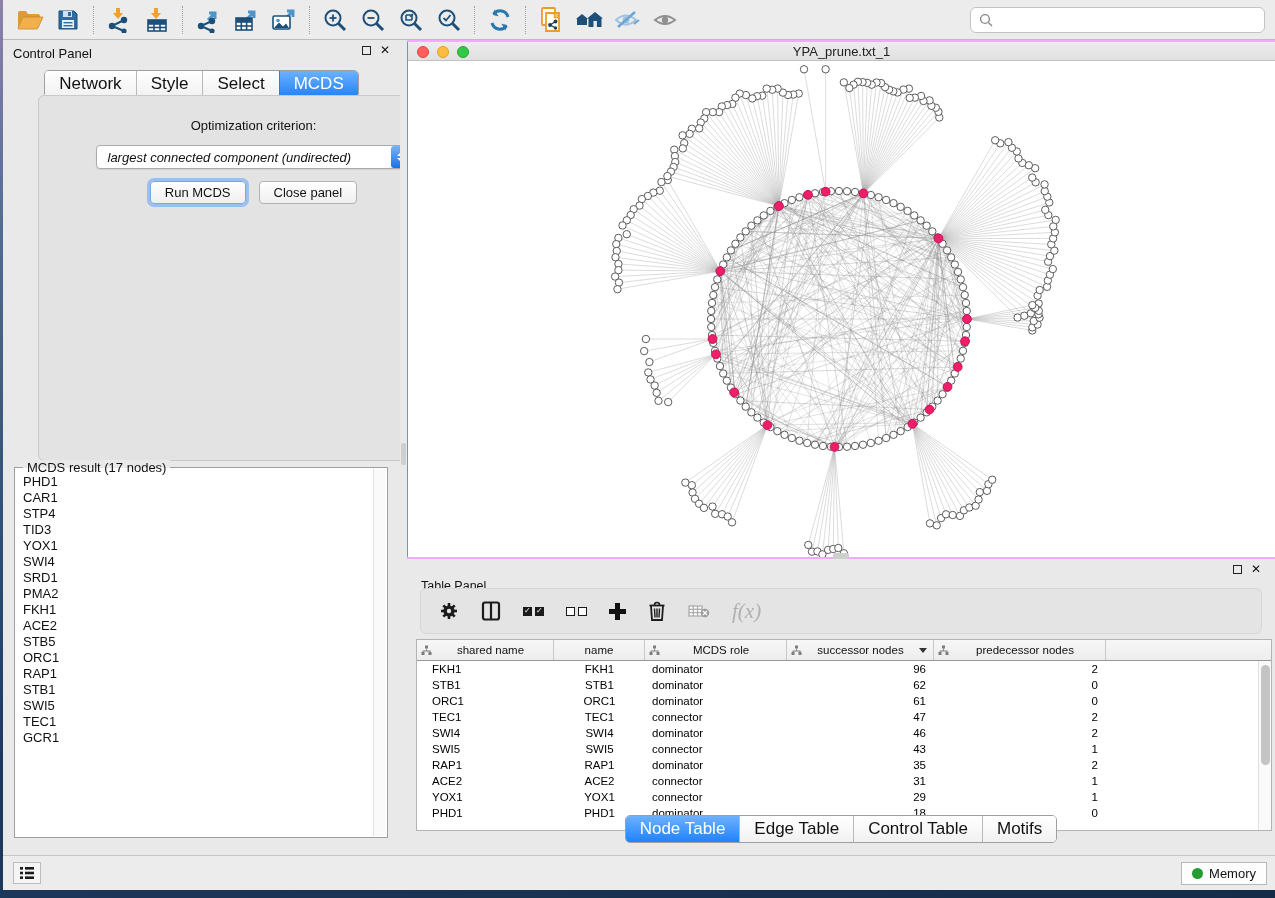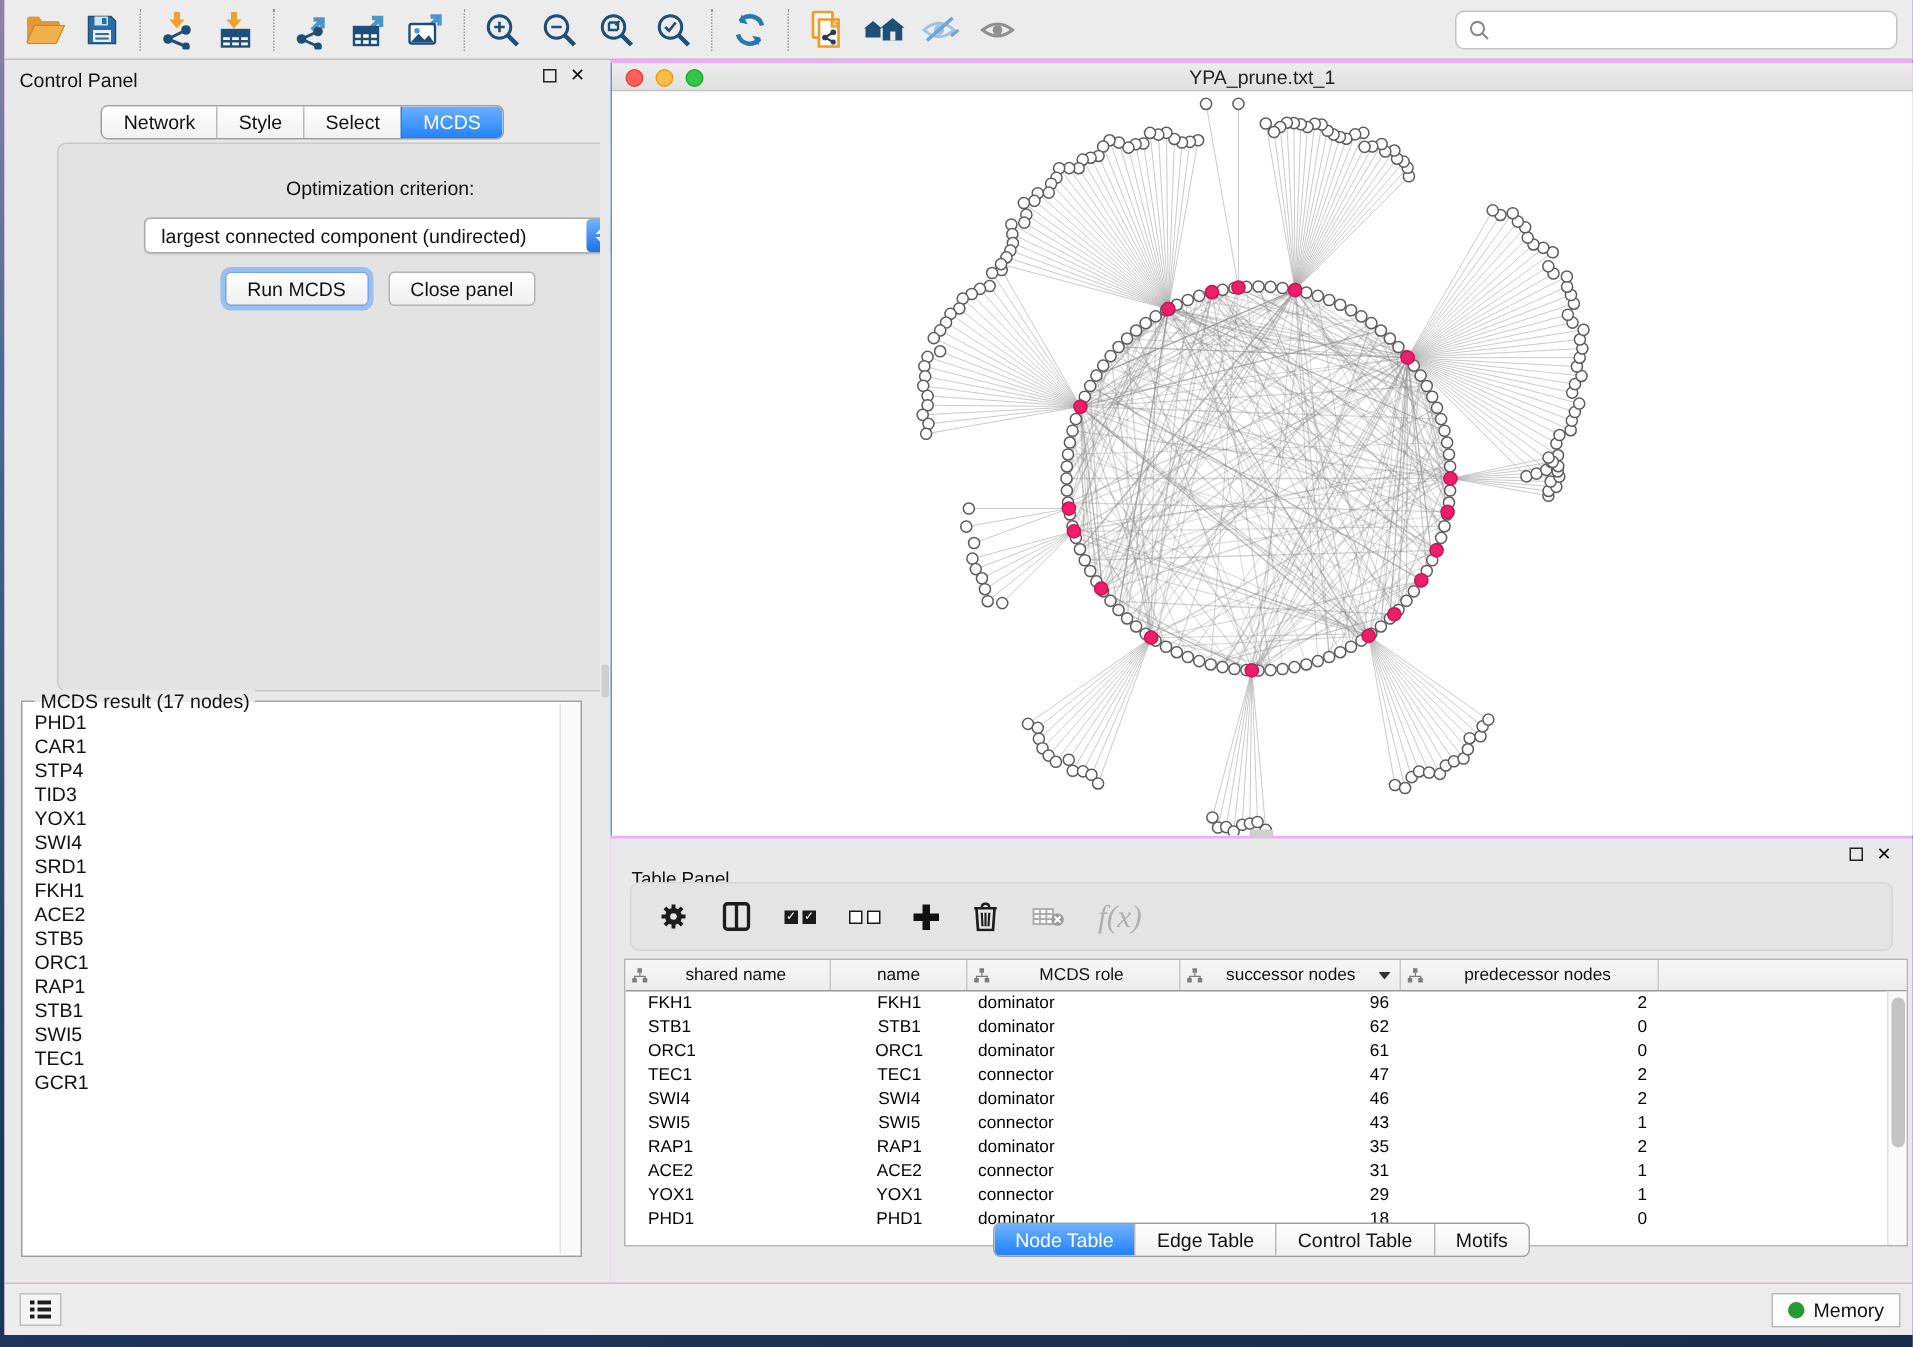--- a/index.html
+++ b/index.html
@@ -20,31 +20,31 @@
   
   .control-panel { position:absolute; left:0; top:40px; width:397px; height:815px; background:#e9e9e9; }
   .panel-head { position:relative; height:26px; display:flex; align-items:center; padding:0 10px; }
   .panel-title { font-size:13px; color:#111; }
   .panel-icons { position:absolute; right:10px; top:6px; display:flex; gap:9px; align-items:center; }
   .float-ic { width:9px; height:9px; border:1.5px solid #222; }
   .close-ic { font-size:12px; font-weight:bold; color:#111; line-height:9px; }
 
   .seg-tabs { display:flex; justify-content:center; margin-top:4px; }
   .seg-wrap { display:flex; border:1px solid #9f9f9f; border-radius:5px; overflow:hidden; background:#fff; }
-  .seg-tab { font-size:13px; color:#111; padding:3px 14px; background:linear-gradient(#ffffff,#f1f1f1);
+  .seg-tab { font-size:17px; color:#111; padding:3px 14px; background:linear-gradient(#ffffff,#f1f1f1);
     border-left:1px solid #b9b9b9; cursor:default; }
   .seg-tab:first-child { border-left:none; }
   .seg-tab.active { background:linear-gradient(#6db1fe,#2082fb); color:#fff; border-left-color:#2f7fd6; }
 
   .cp-content { position:absolute; left:7px; top:55px; width:431px; height:366px; background:#e3e3e3;
     border:1px solid #c9c9c9; border-radius:6px;margin-left:28px; }
   .opt-label { text-align:center; font-size:13px; color:#111; margin-top:22px; }
   .dropdown { position:relative; margin:12px auto 0; width:316px; height:24px; background:#fff;
     border:1px solid #aaa; border-radius:4px; display:flex; align-items:center; box-shadow:0 1px 1px rgba(0,0,0,.08); }
-  .dropdown .dd-label { font-size:13px; color:#111; padding-left:11px; flex:1; white-space:nowrap; }
+  .dropdown .dd-label { font-size:13px; color:#111; padding-left:11px; flex:1; white-space:nowrap;font-style:italic; }
   .dd-btn { width:20px; height:22px; margin-right:0; border-radius:3px; background:linear-gradient(#72b5fb,#1d6fe8);
     display:flex; flex-direction:column; align-items:center; justify-content:center; gap:2px; }
   .dd-up { width:0; height:0; border-left:4px solid transparent; border-right:4px solid transparent; border-bottom:4px solid #fff; }
   .dd-down { width:0; height:0; border-left:4px solid transparent; border-right:4px solid transparent; border-top:4px solid #fff; }
   .btn-row { display:flex; justify-content:center; gap:13px; margin-top:12px; }
   .aqua-btn { font-size:13px; color:#111; background:linear-gradient(#ffffff,#efefef); border:1px solid #b3b3b3;
     border-radius:4px; padding:3px 14px; height:23px; }
   .aqua-btn.focused { box-shadow:0 0 0 3px rgba(106,166,245,.6); border-color:#74a8e8; }
 
   .group-box { position:absolute; left:11px; top:427px; width:374px; height:371px; background:#fff;
@@ -313,20 +313,21 @@
     <div class="group-box">
       <span class="group-legend">MCDS result (17 nodes)</span>
       <div class="mcds-list">
           <div class="mcds-item">PHD1</div>
           <div class="mcds-item">CAR1</div>
           <div class="mcds-item">STP4</div>
           <div class="mcds-item">TID3</div>
           <div class="mcds-item">YOX1</div>
           <div class="mcds-item">SWI4</div>
           <div class="mcds-item">SRD1</div>
+          <div class="mcds-item">PMA2</div>
           <div class="mcds-item">FKH1</div>
           <div class="mcds-item">ACE2</div>
           <div class="mcds-item">STB5</div>
           <div class="mcds-item">ORC1</div>
           <div class="mcds-item">RAP1</div>
           <div class="mcds-item">STB1</div>
           <div class="mcds-item">SWI5</div>
           <div class="mcds-item">TEC1</div>
           <div class="mcds-item">GCR1</div>
         </div>

